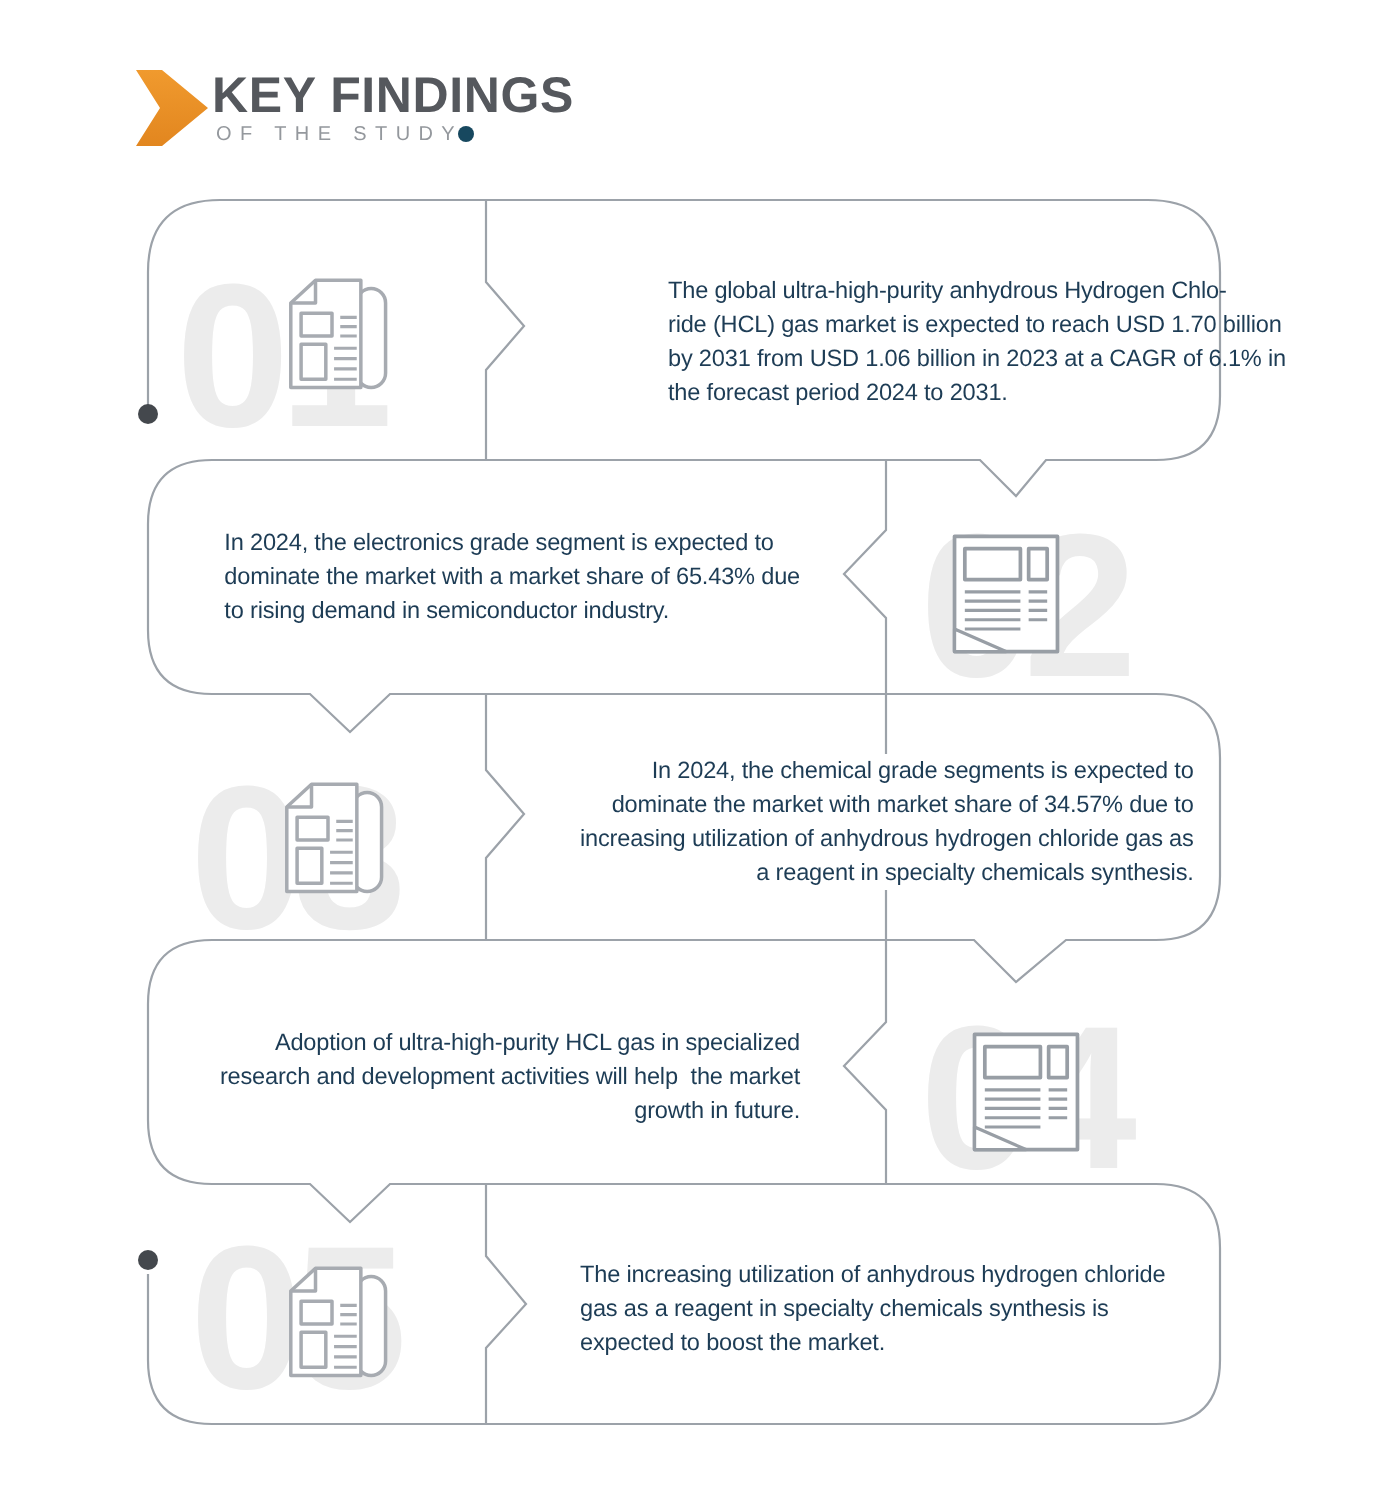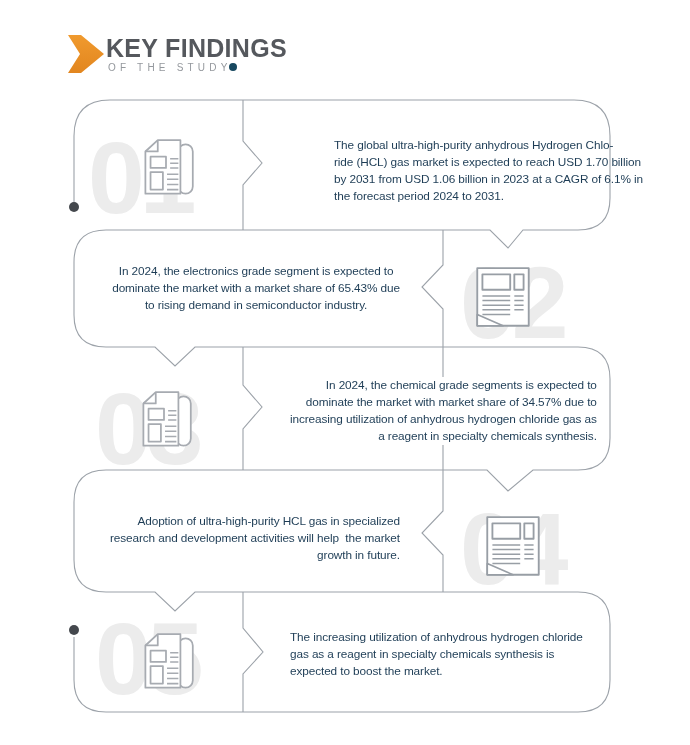--- a/index.html
+++ b/index.html
@@ -36,21 +36,21 @@
   .doc-icon.i1{left:474px;top:263px;}
   .doc-icon.i2{left:130px;top:387px;}
   .doc-icon.i3{left:484px;top:512px;}
   .doc-icon.i4{left:132px;top:629px;}
   
   .ftext{
     position:absolute;z-index:4;font-size:11.8px;line-height:17px;letter-spacing:-0.1px;
     color:#1D3C55;white-space:pre-wrap;
   }
   .ftext.t0{left:290px;top:137px;text-align:left;margin-left:44px;}
-  .ftext.t1{right:290px;top:263px;text-align:center;}
+  .ftext.t1{right:290px;top:263px;text-align:left;}
   .ftext.t2{left:290px;top:377px;text-align:right;background:#ffffff;}
   .ftext.t3{right:290px;top:513px;text-align:right;}
   .ftext.t4{left:290px;top:629px;text-align:left;}
 </style>
 </head>
 <body>
 
 <div class="stage">
 
   <svg class="logo-arrow" viewBox="0 0 36 38">

